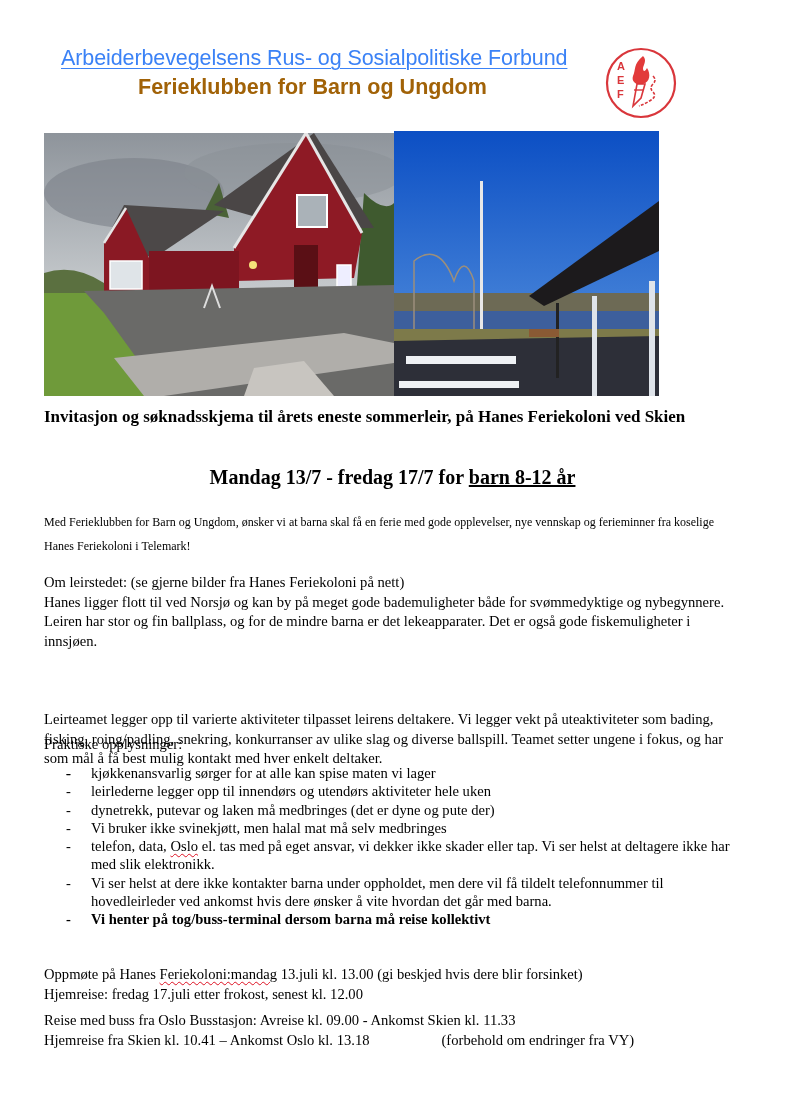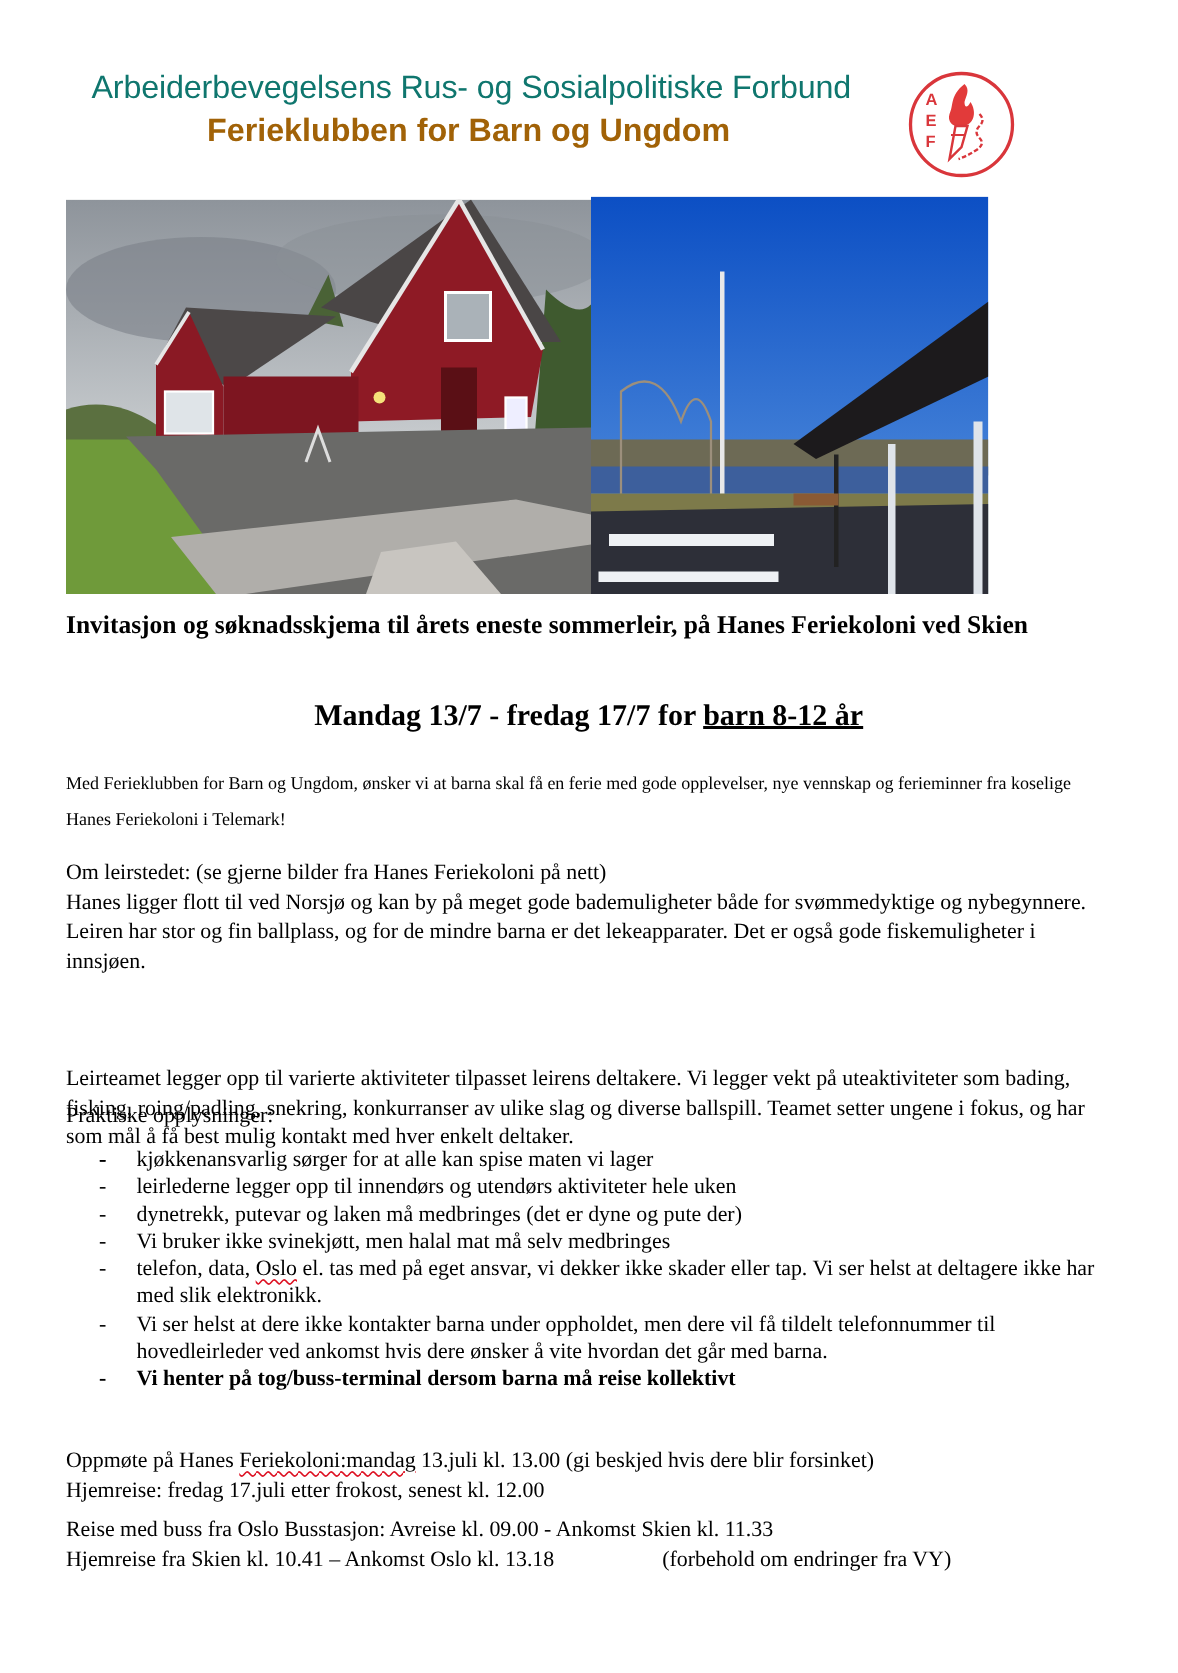--- a/index.html
+++ b/index.html
@@ -2,21 +2,21 @@
 <html><head>
   <meta charset="utf-8">
   <style>
     * { box-sizing: border-box; margin: 0; padding: 0; }
     html, body { width: 785px; height: 1115px; background: #ffffff; overflow: hidden; }
     body { position: relative; font-family: "Liberation Serif", "DejaVu Serif", serif; color: #000; }
 
     .org-title {
       position: absolute; left: 61px; top: 46px;
       font-family: "Liberation Sans", "DejaVu Sans", sans-serif;
-      font-size: 21.5px; color: #0f766e; 
+      font-size: 21.5px; color: #3b82f6; text-decoration: underline;
       text-decoration-thickness: 1px; text-underline-offset: 3px;
       letter-spacing: -0.1px; white-space: nowrap;
     }
     .club-title {
       position: absolute; left: 138px; top: 75px;
       font-family: "Liberation Sans", "DejaVu Sans", sans-serif;
       font-size: 21.5px; font-weight: bold; color: #a16207; white-space: nowrap;
     }
     .logo {
       position: absolute; left: 603px; top: 46px; width: 76px; height: 74px;

